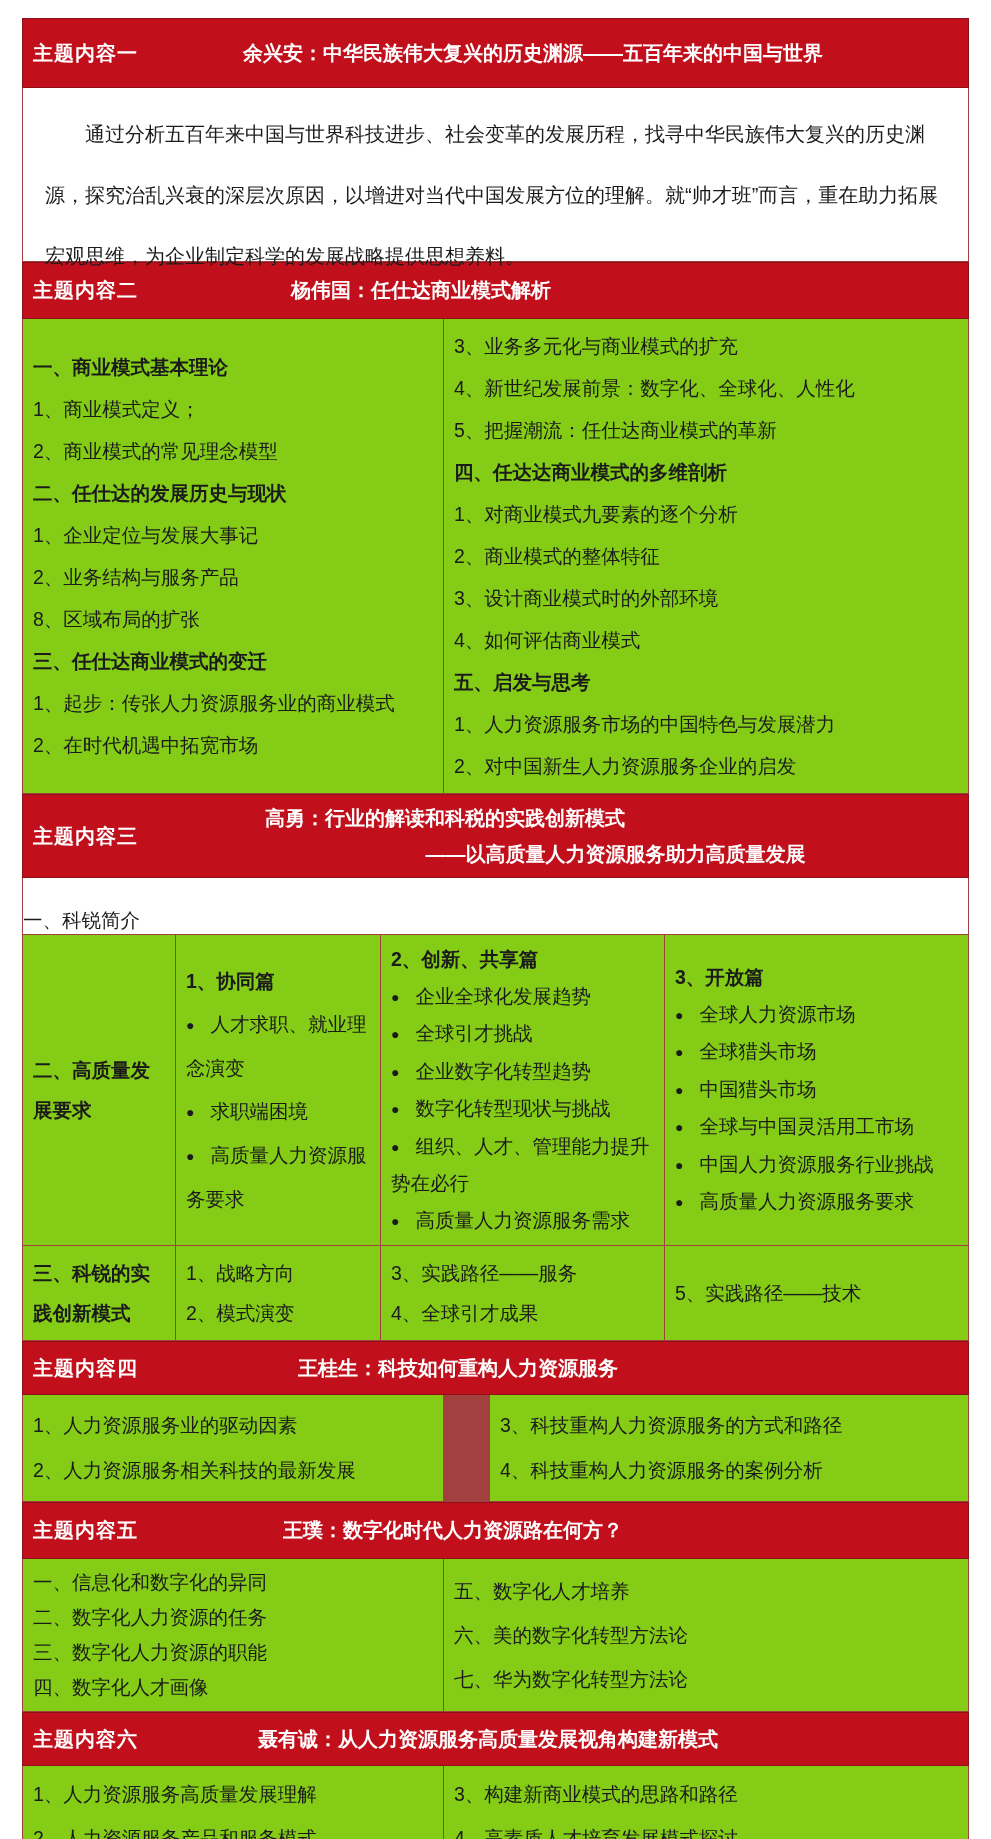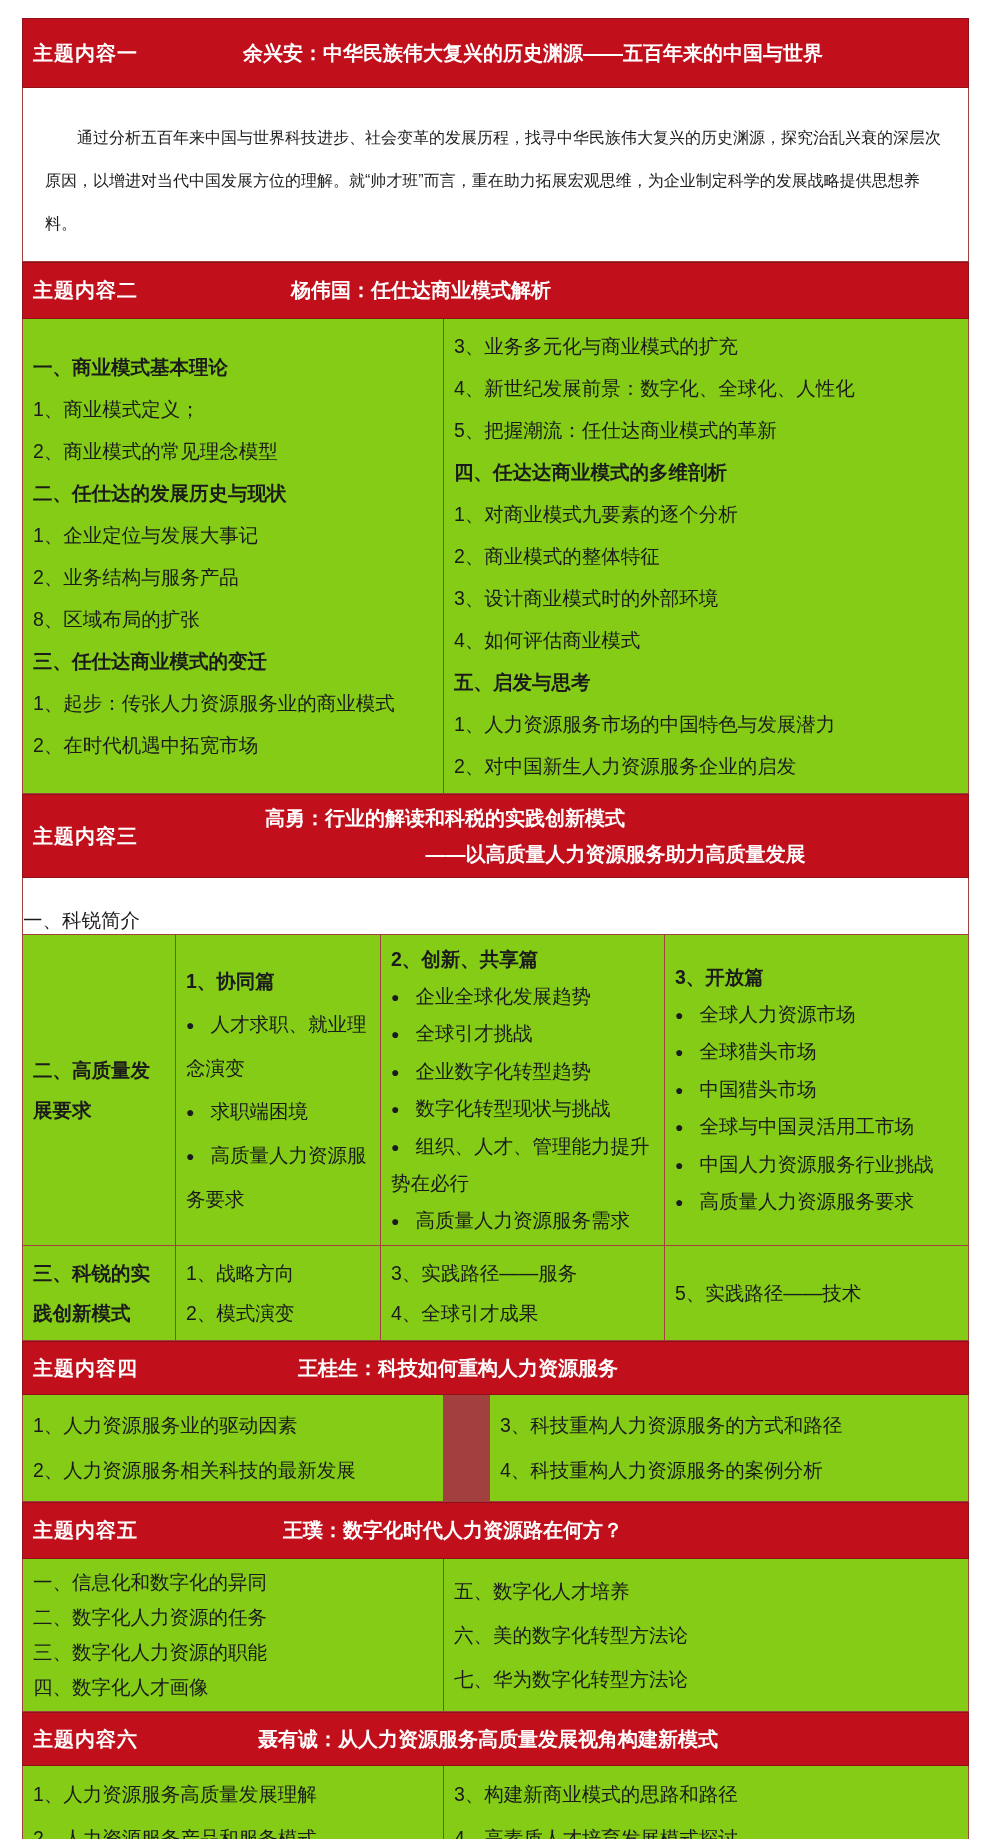--- a/index.html
+++ b/index.html
@@ -19,21 +19,21 @@
   .t-s2{margin-left:78px}
   .t-s4{margin-left:85px}
   .t-s5{margin-left:70px}
   .t-s6{margin-left:45px}
   .bcol{flex:1;display:flex;flex-direction:column;justify-content:center;gap:9px;}
   .t-s3a{margin-left:52px}
   .t-s3b{text-align:center;padding-left:60px}
 
   
   .para{border:1px solid #a2403f;border-top:none;box-sizing:border-box;
-        height:174px;padding:28px 22px 0 22px;font-size:16px;line-height:43px;}
+        height:174px;padding:16px 22px 0 22px;font-size:20px;line-height:61px;}
   .para p{margin:0;text-indent:2em;}
 
   
   .tbl{display:grid;background:#a2403f;gap:1px;border:1px solid #a2403f;box-sizing:border-box;}
   .tbl.no-top{border-top:none;}
   .cell{background:#84cc16;display:flex;flex-direction:column;justify-content:center;
         padding:6px 10px;box-sizing:border-box;font-size:19.5px;}
   .t2{grid-template-columns:420px 1fr;min-height:460px;}
   .t3a{grid-template-columns:152px 204px 283px 1fr;min-height:294px;}
   .t3b{grid-template-columns:152px 204px 283px 1fr;min-height:95px;}

